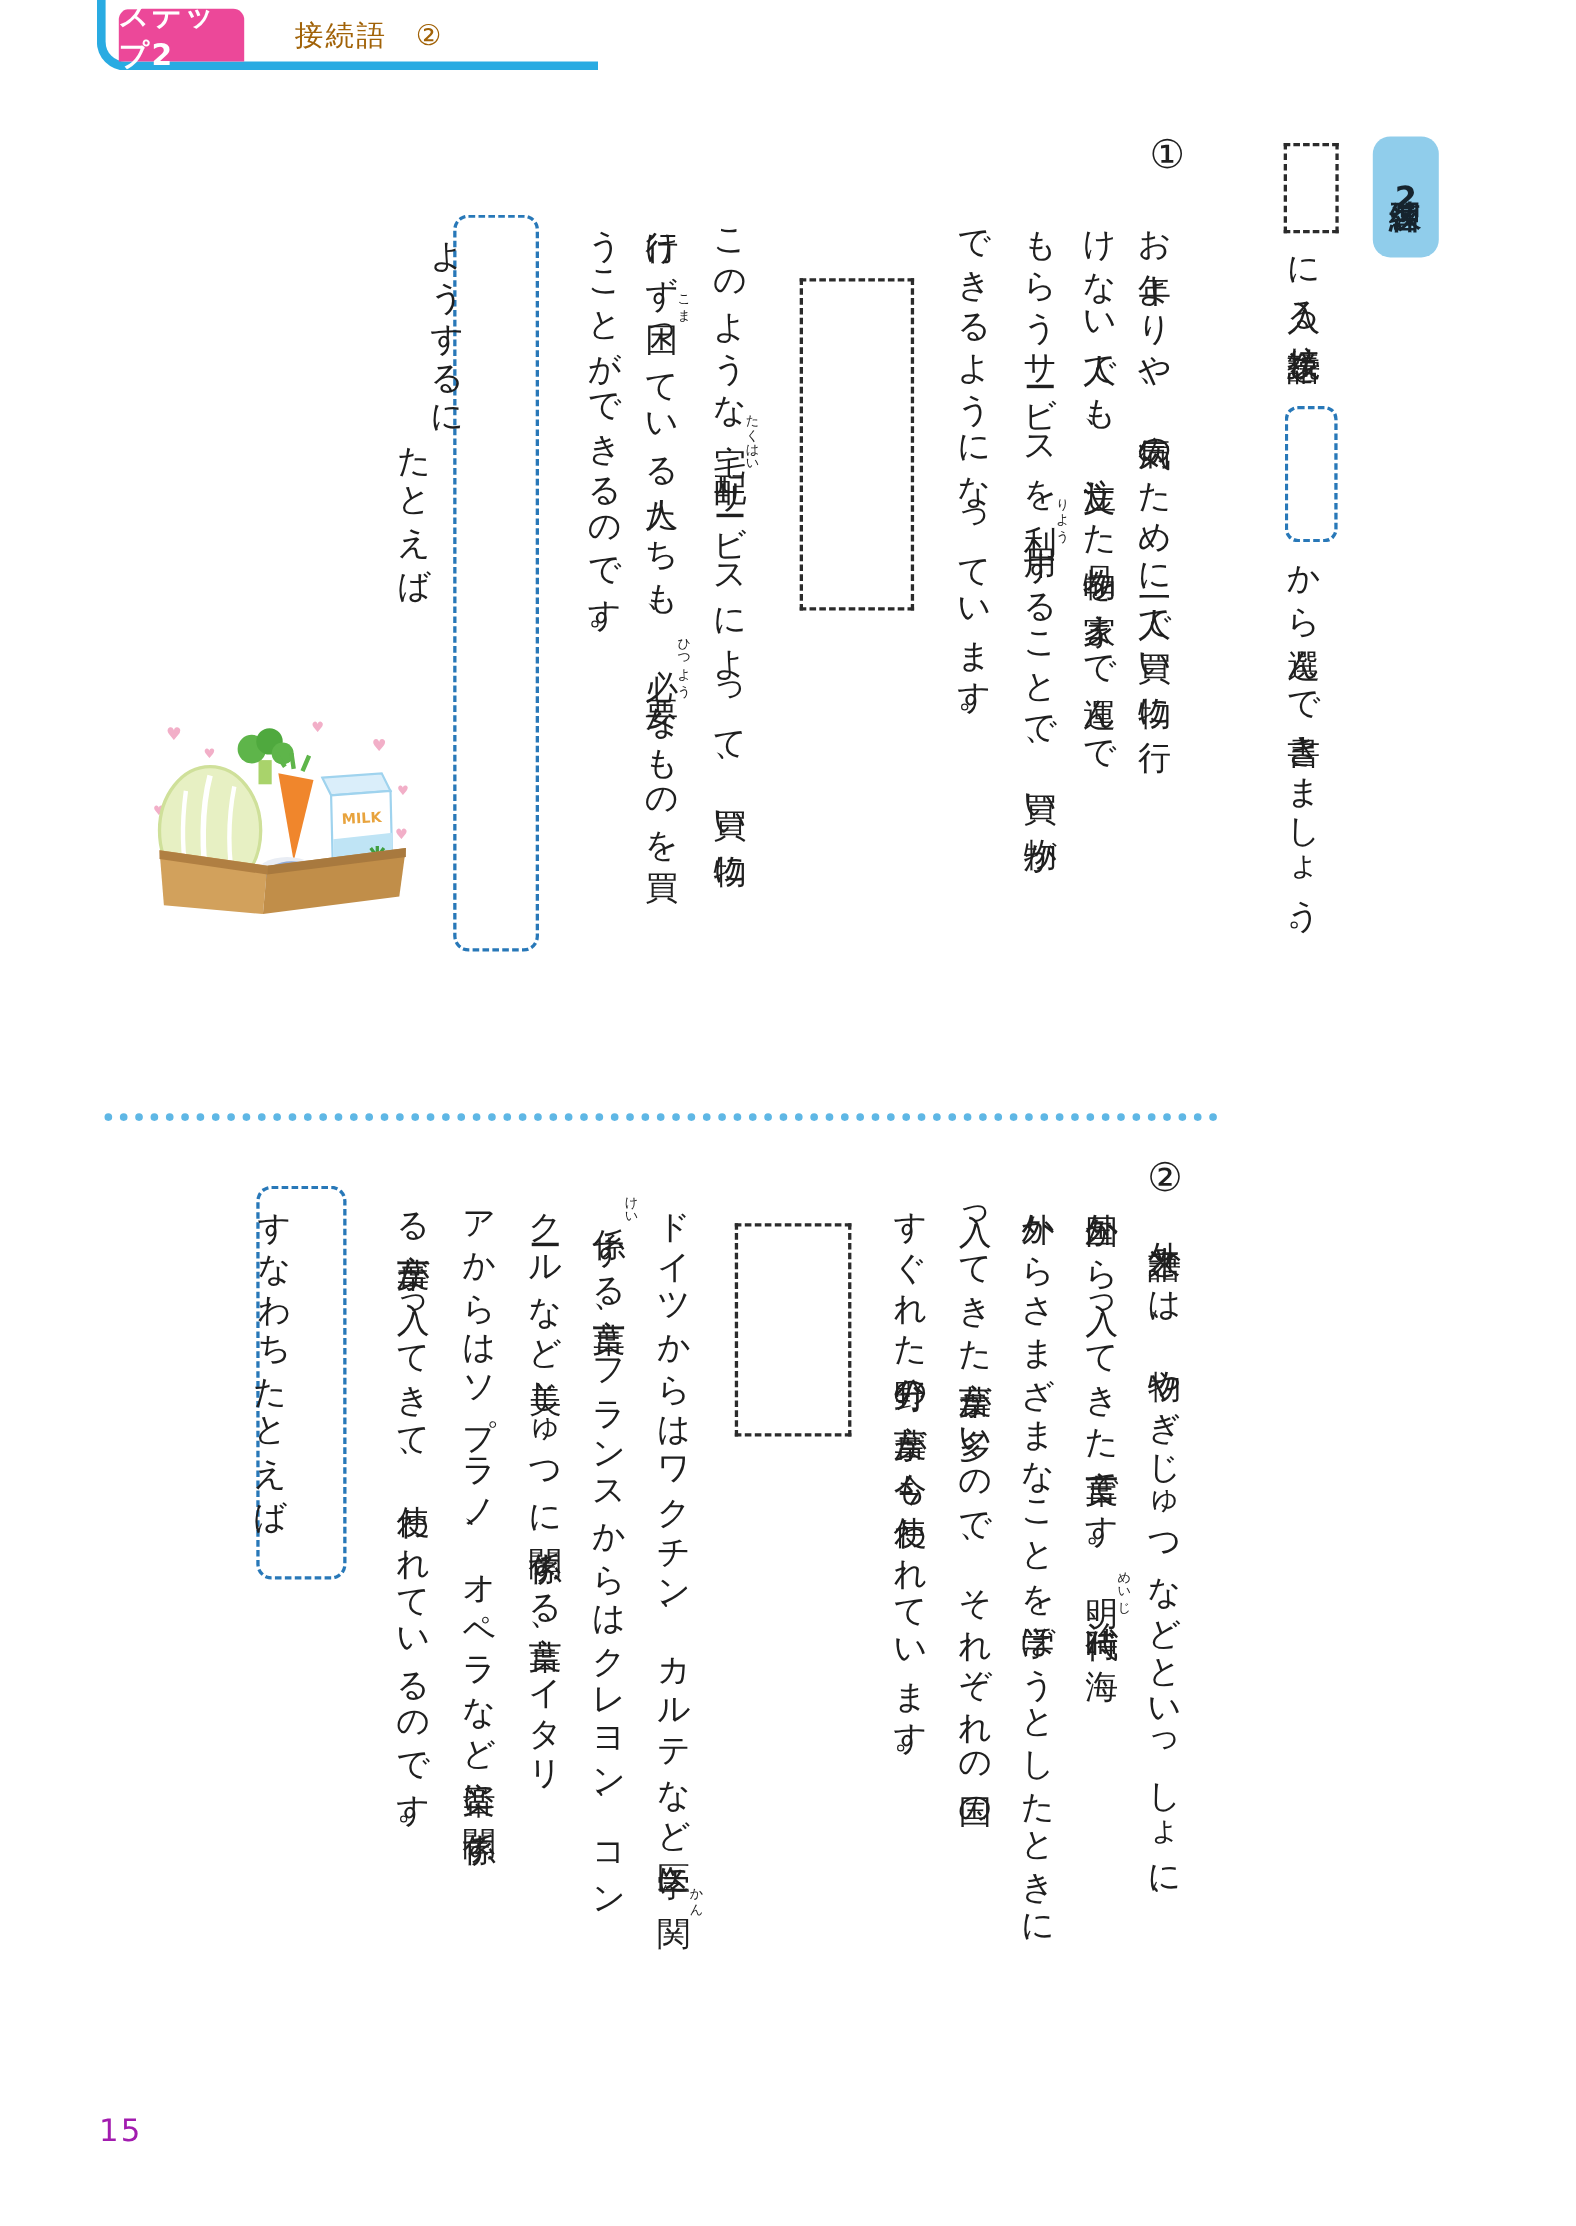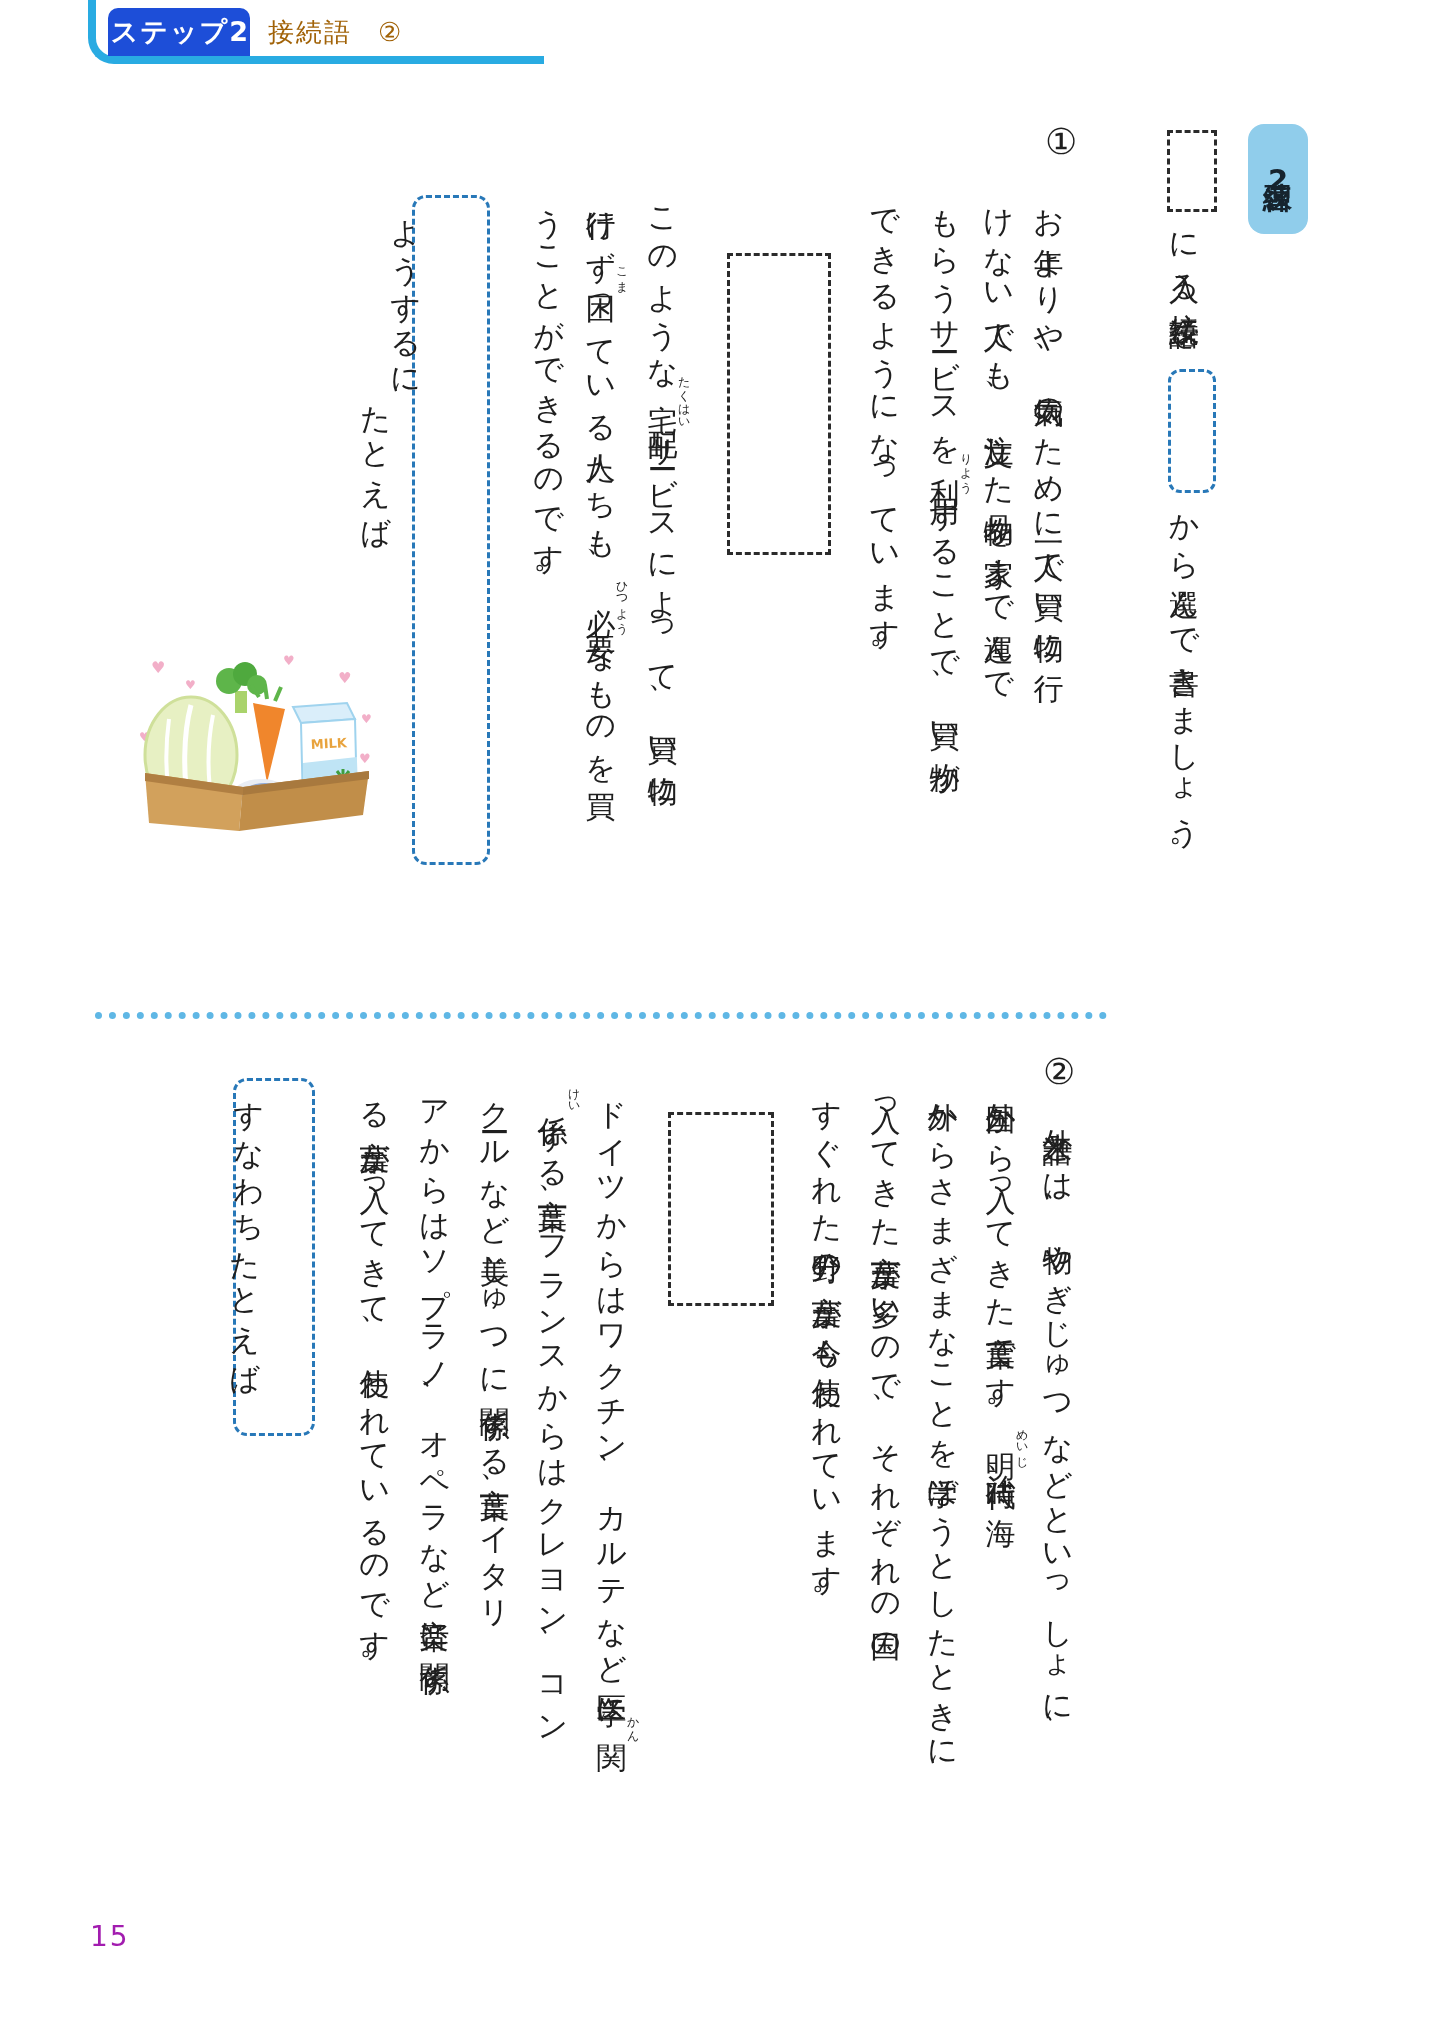--- a/index.html
+++ b/index.html
@@ -7,21 +7,21 @@
     position:relative;width:1433px;height:2024px;background:#ffffff;
     font-family:"DejaVu Serif","Liberation Serif",serif;color:#1f1f1f;overflow:hidden;
   }
   
   .header-tab{
     position:absolute;left:88px;top:0;width:448px;height:56px;background:#ffffff;
     border-bottom:8px solid #29abe2;border-left:8px solid #29abe2;
     border-bottom-left-radius:26px;
   }
   .step-chip{
-    position:absolute;left:12px;top:8px;width:142px;height:48px;background:#1d4ed8;
+    position:absolute;left:12px;top:8px;width:114px;height:48px;background:#ec4899;
     border-radius:10px 10px 0 0;display:flex;align-items:center;justify-content:flex-end;
   }
   .step-chip span{
     color:#ffffff;font-family:"DejaVu Sans","Liberation Sans",sans-serif;
     font-weight:bold;font-size:27px;letter-spacing:2px;
   }
   .header-topic{
     position:absolute;left:172px;top:10px;height:44px;display:flex;align-items:center;gap:26px;
     font-size:26px;color:#a16207;letter-spacing:2px;
   }

